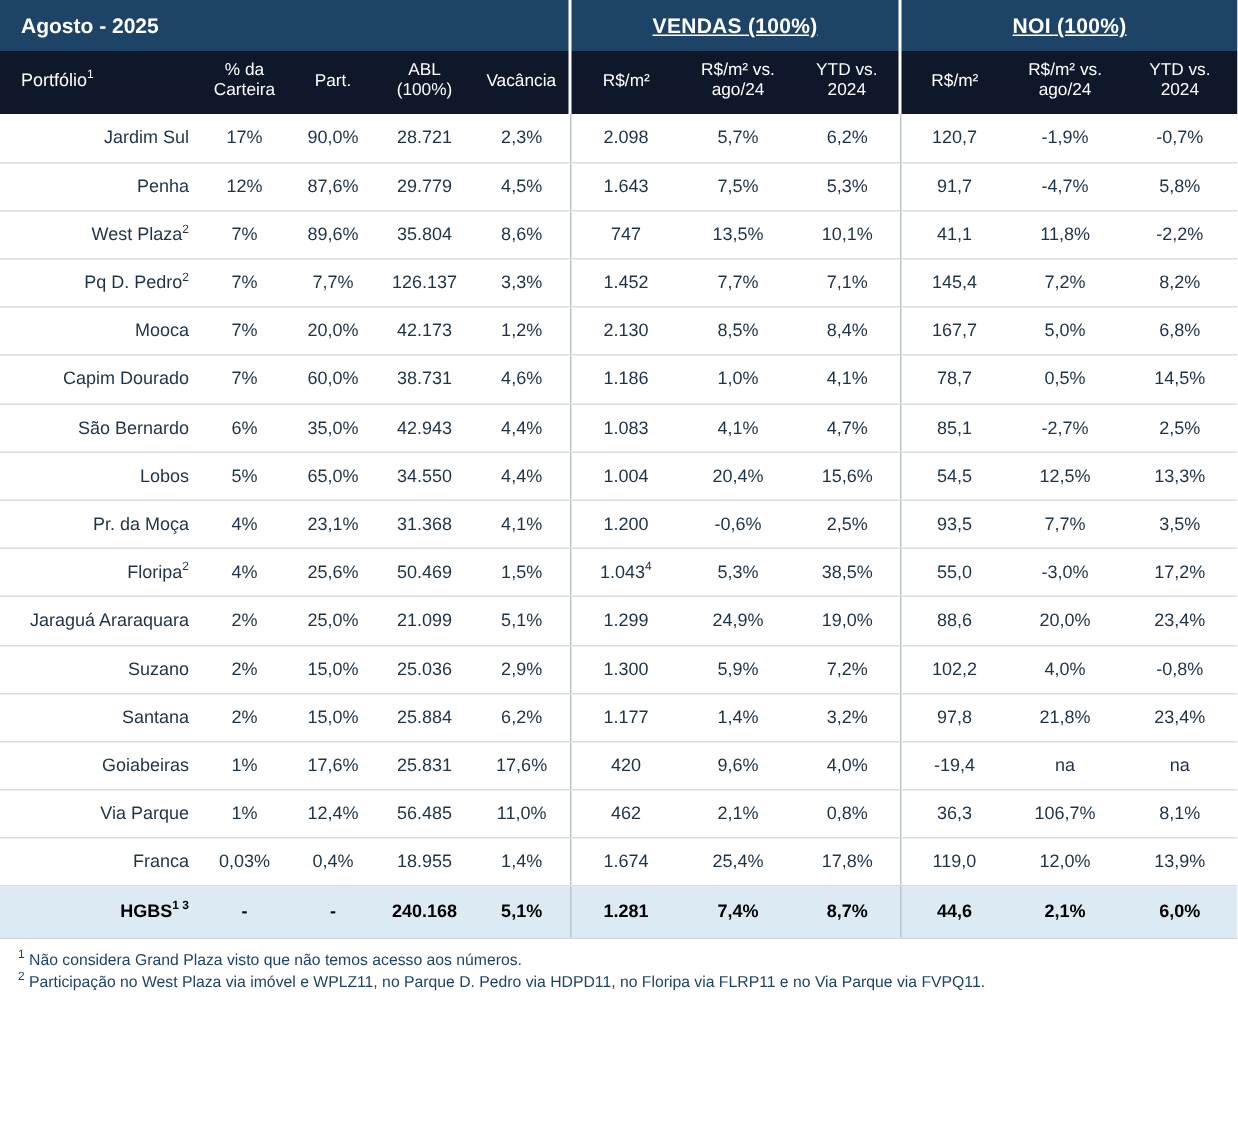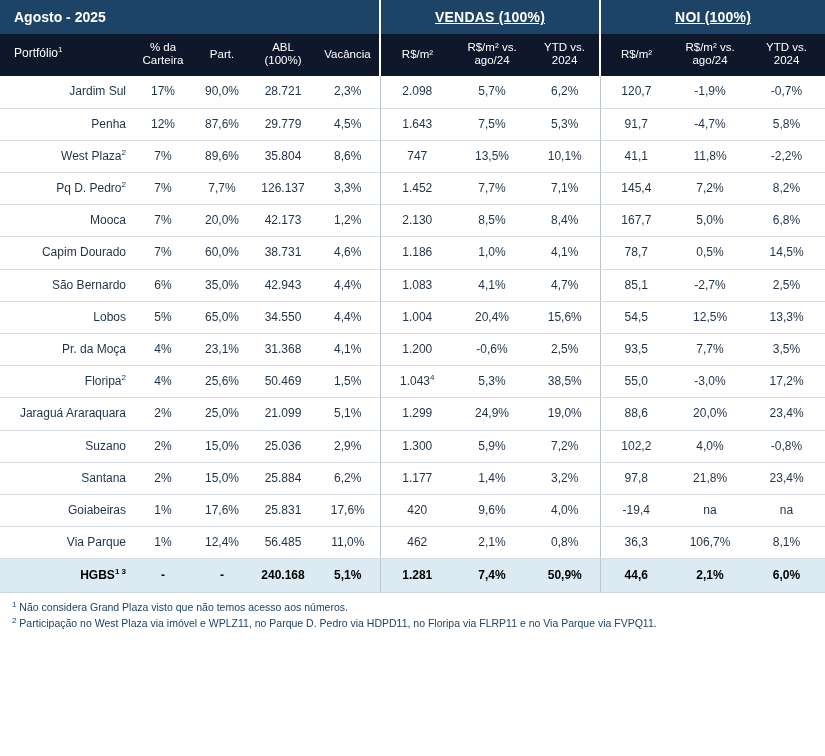--- a/index.html
+++ b/index.html
@@ -347,30 +347,43 @@
         <td>12,4%</td>
         <td>56.485</td>
         <td>11,0%</td>
         <td class="sep-left"><span>462</span><sup></sup></td>
         <td>2,1%</td>
         <td class="sep-right">0,8%</td>
         <td>36,3</td>
         <td>106,7%</td>
         <td>8,1%</td>
       </tr>
+      <tr>
+        <td class="name"><span>Franca</span><sup></sup></td>
+        <td>0,03%</td>
+        <td>0,4%</td>
+        <td>18.955</td>
+        <td>1,4%</td>
+        <td class="sep-left"><span>1.674</span><sup></sup></td>
+        <td>25,4%</td>
+        <td class="sep-right">17,8%</td>
+        <td>119,0</td>
+        <td>12,0%</td>
+        <td>13,9%</td>
+      </tr>
 
       <tr class="total">
         <td class="name"><span>HGBS</span><sup>1 3</sup></td>
         <td>-</td>
         <td>-</td>
         <td>240.168</td>
         <td>5,1%</td>
         <td class="sep-left">1.281</td>
         <td>7,4%</td>
-        <td class="sep-right">50,9%</td>
+        <td class="sep-right">8,7%</td>
         <td>44,6</td>
         <td>2,1%</td>
         <td>6,0%</td>
       </tr>
     </tbody>
   </table>
 
   <div class="notes">
     <div><sup>1</sup><span> Não considera Grand Plaza visto que não temos acesso aos números.</span></div>
     <div><sup>2</sup><span> Participação no West Plaza via imóvel e WPLZ11, no Parque D. Pedro via HDPD11, no Floripa via FLRP11 e no Via Parque via FVPQ11.</span></div>

